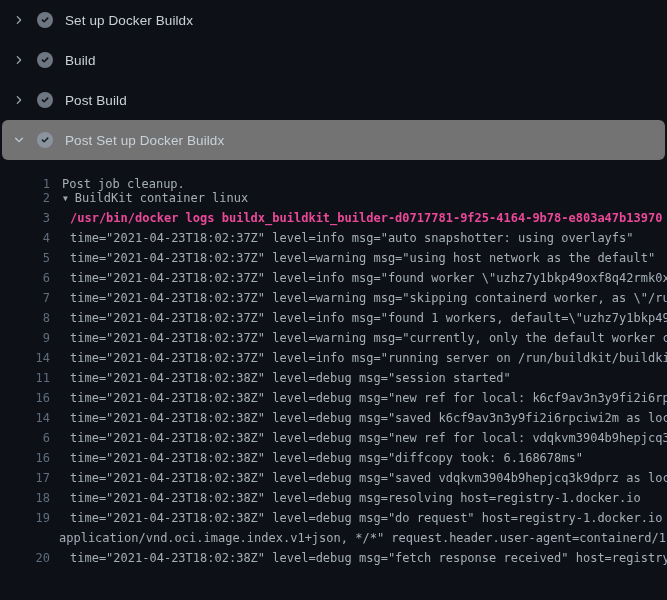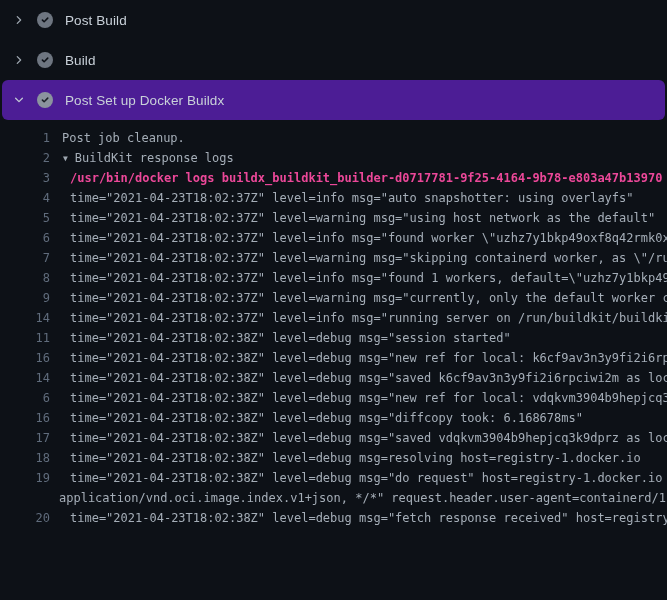--- a/index.html
+++ b/index.html
@@ -11,21 +11,21 @@
   }
   .steps { width: 667px; }
   .step-row {
     height: 40px;
     display: flex;
     align-items: center;
     padding: 0 12px;
     cursor: pointer;
   }
   .step-row.expanded {
-    background: #4c1d95;
+    background: #737373;
     border-radius: 6px;
     margin: 0 2px;
     padding: 0 10px;
   }
   .chevron {
     width: 14px; height: 14px;
     flex: none;
     margin-right: 11px;
     display: flex; align-items: center; justify-content: center;
   }
@@ -66,61 +66,75 @@
   .marker {
     display: none;
     color: #9ea7b0;
     font-size: 8px;
     padding-left: 13px;
     flex: none;
     position: relative;
     top: -1px;
   }
   .lt { flex: none; }
-  .k-plain  .lt { padding-left: 12px; }
+  .k-plain  .lt { padding-left: 12px; margin-top: 6px; }
   .k-group  .marker { display: inline-block; }
   .k-group  .lt { padding-left: 7px; cursor: pointer; }
   .k-command .lt { padding-left: 20px; color: #ec4899; font-weight: bold; }
   .k-log    .lt { padding-left: 20px; }
   .k-wrap   .lt { padding-left: 9px; }
 </style>
 </head>
 <body>
 
 <div class="steps">
 
-
   <div class="step-row">
     <span class="chevron">
       <svg width="12" height="12" viewBox="0 0 16 16">
           <path d="M5.7 3.5 10.2 8l-4.5 4.5" stroke="#9ea7b0" stroke-width="1.7" fill="none" stroke-linecap="round" stroke-linejoin="round"></path>
         </svg>
     </span>
     <span class="status">
       <svg width="16" height="16" viewBox="0 0 16 16">
           <circle cx="8" cy="8" r="8" fill="#6e7681"></circle>
           <path d="M11.3 5.6a.8.8 0 0 1 0 1.13l-3.6 3.6a.8.8 0 0 1-1.13 0L4.9 8.66a.8.8 0 1 1 1.13-1.13l1.1 1.1 3.04-3.03a.8.8 0 0 1 1.13 0z" fill="#0d1117"></path>
         </svg>
     </span>
-    <span class="step-title">Post Build</span>
+    <span class="step-title">Set up Docker Buildx</span>
   </div>
 
   <div class="step-row">
     <span class="chevron">
       <svg width="12" height="12" viewBox="0 0 16 16">
           <path d="M5.7 3.5 10.2 8l-4.5 4.5" stroke="#9ea7b0" stroke-width="1.7" fill="none" stroke-linecap="round" stroke-linejoin="round"></path>
         </svg>
     </span>
     <span class="status">
       <svg width="16" height="16" viewBox="0 0 16 16">
           <circle cx="8" cy="8" r="8" fill="#6e7681"></circle>
           <path d="M11.3 5.6a.8.8 0 0 1 0 1.13l-3.6 3.6a.8.8 0 0 1-1.13 0L4.9 8.66a.8.8 0 1 1 1.13-1.13l1.1 1.1 3.04-3.03a.8.8 0 0 1 1.13 0z" fill="#0d1117"></path>
         </svg>
     </span>
     <span class="step-title">Build</span>
+  </div>
+
+  <div class="step-row">
+    <span class="chevron">
+      <svg width="12" height="12" viewBox="0 0 16 16">
+          <path d="M5.7 3.5 10.2 8l-4.5 4.5" stroke="#9ea7b0" stroke-width="1.7" fill="none" stroke-linecap="round" stroke-linejoin="round"></path>
+        </svg>
+    </span>
+    <span class="status">
+      <svg width="16" height="16" viewBox="0 0 16 16">
+          <circle cx="8" cy="8" r="8" fill="#6e7681"></circle>
+          <path d="M11.3 5.6a.8.8 0 0 1 0 1.13l-3.6 3.6a.8.8 0 0 1-1.13 0L4.9 8.66a.8.8 0 1 1 1.13-1.13l1.1 1.1 3.04-3.03a.8.8 0 0 1 1.13 0z" fill="#0d1117"></path>
+        </svg>
+    </span>
+    <span class="step-title">Post Build</span>
   </div>
 
   <div class="step-row expanded">
     <span class="chevron">
       <svg width="12" height="12" viewBox="0 0 16 16">
           <path d="M3.5 5.7 8 10.2l4.5-4.5" stroke="#c2cbd4" stroke-width="1.7" fill="none" stroke-linecap="round" stroke-linejoin="round"></path>
         </svg>
     </span>
     <span class="status">
       <svg width="16" height="16" viewBox="0 0 16 16">
@@ -136,21 +150,21 @@
 <div class="log" id="log">
   <div class="log-row k-plain">
     <span class="ln">1</span>
     
     <span class="lt">Post job cleanup.</span>
   </div>
 
   <div class="log-row k-group">
     <span class="ln">2</span>
     <span class="marker">▼</span>
-    <span class="lt">BuildKit response logs</span>
+    <span class="lt">BuildKit container linux</span>
   </div>
 
   <div class="log-row k-command">
     <span class="ln">3</span>
     
     <span class="lt">/usr/bin/docker logs buildx_buildkit_builder-d0717781-9f25-4164-9b78-e803a47b13970</span>
   </div>
 
   <div class="log-row k-log">
     <span class="ln">4</span>

